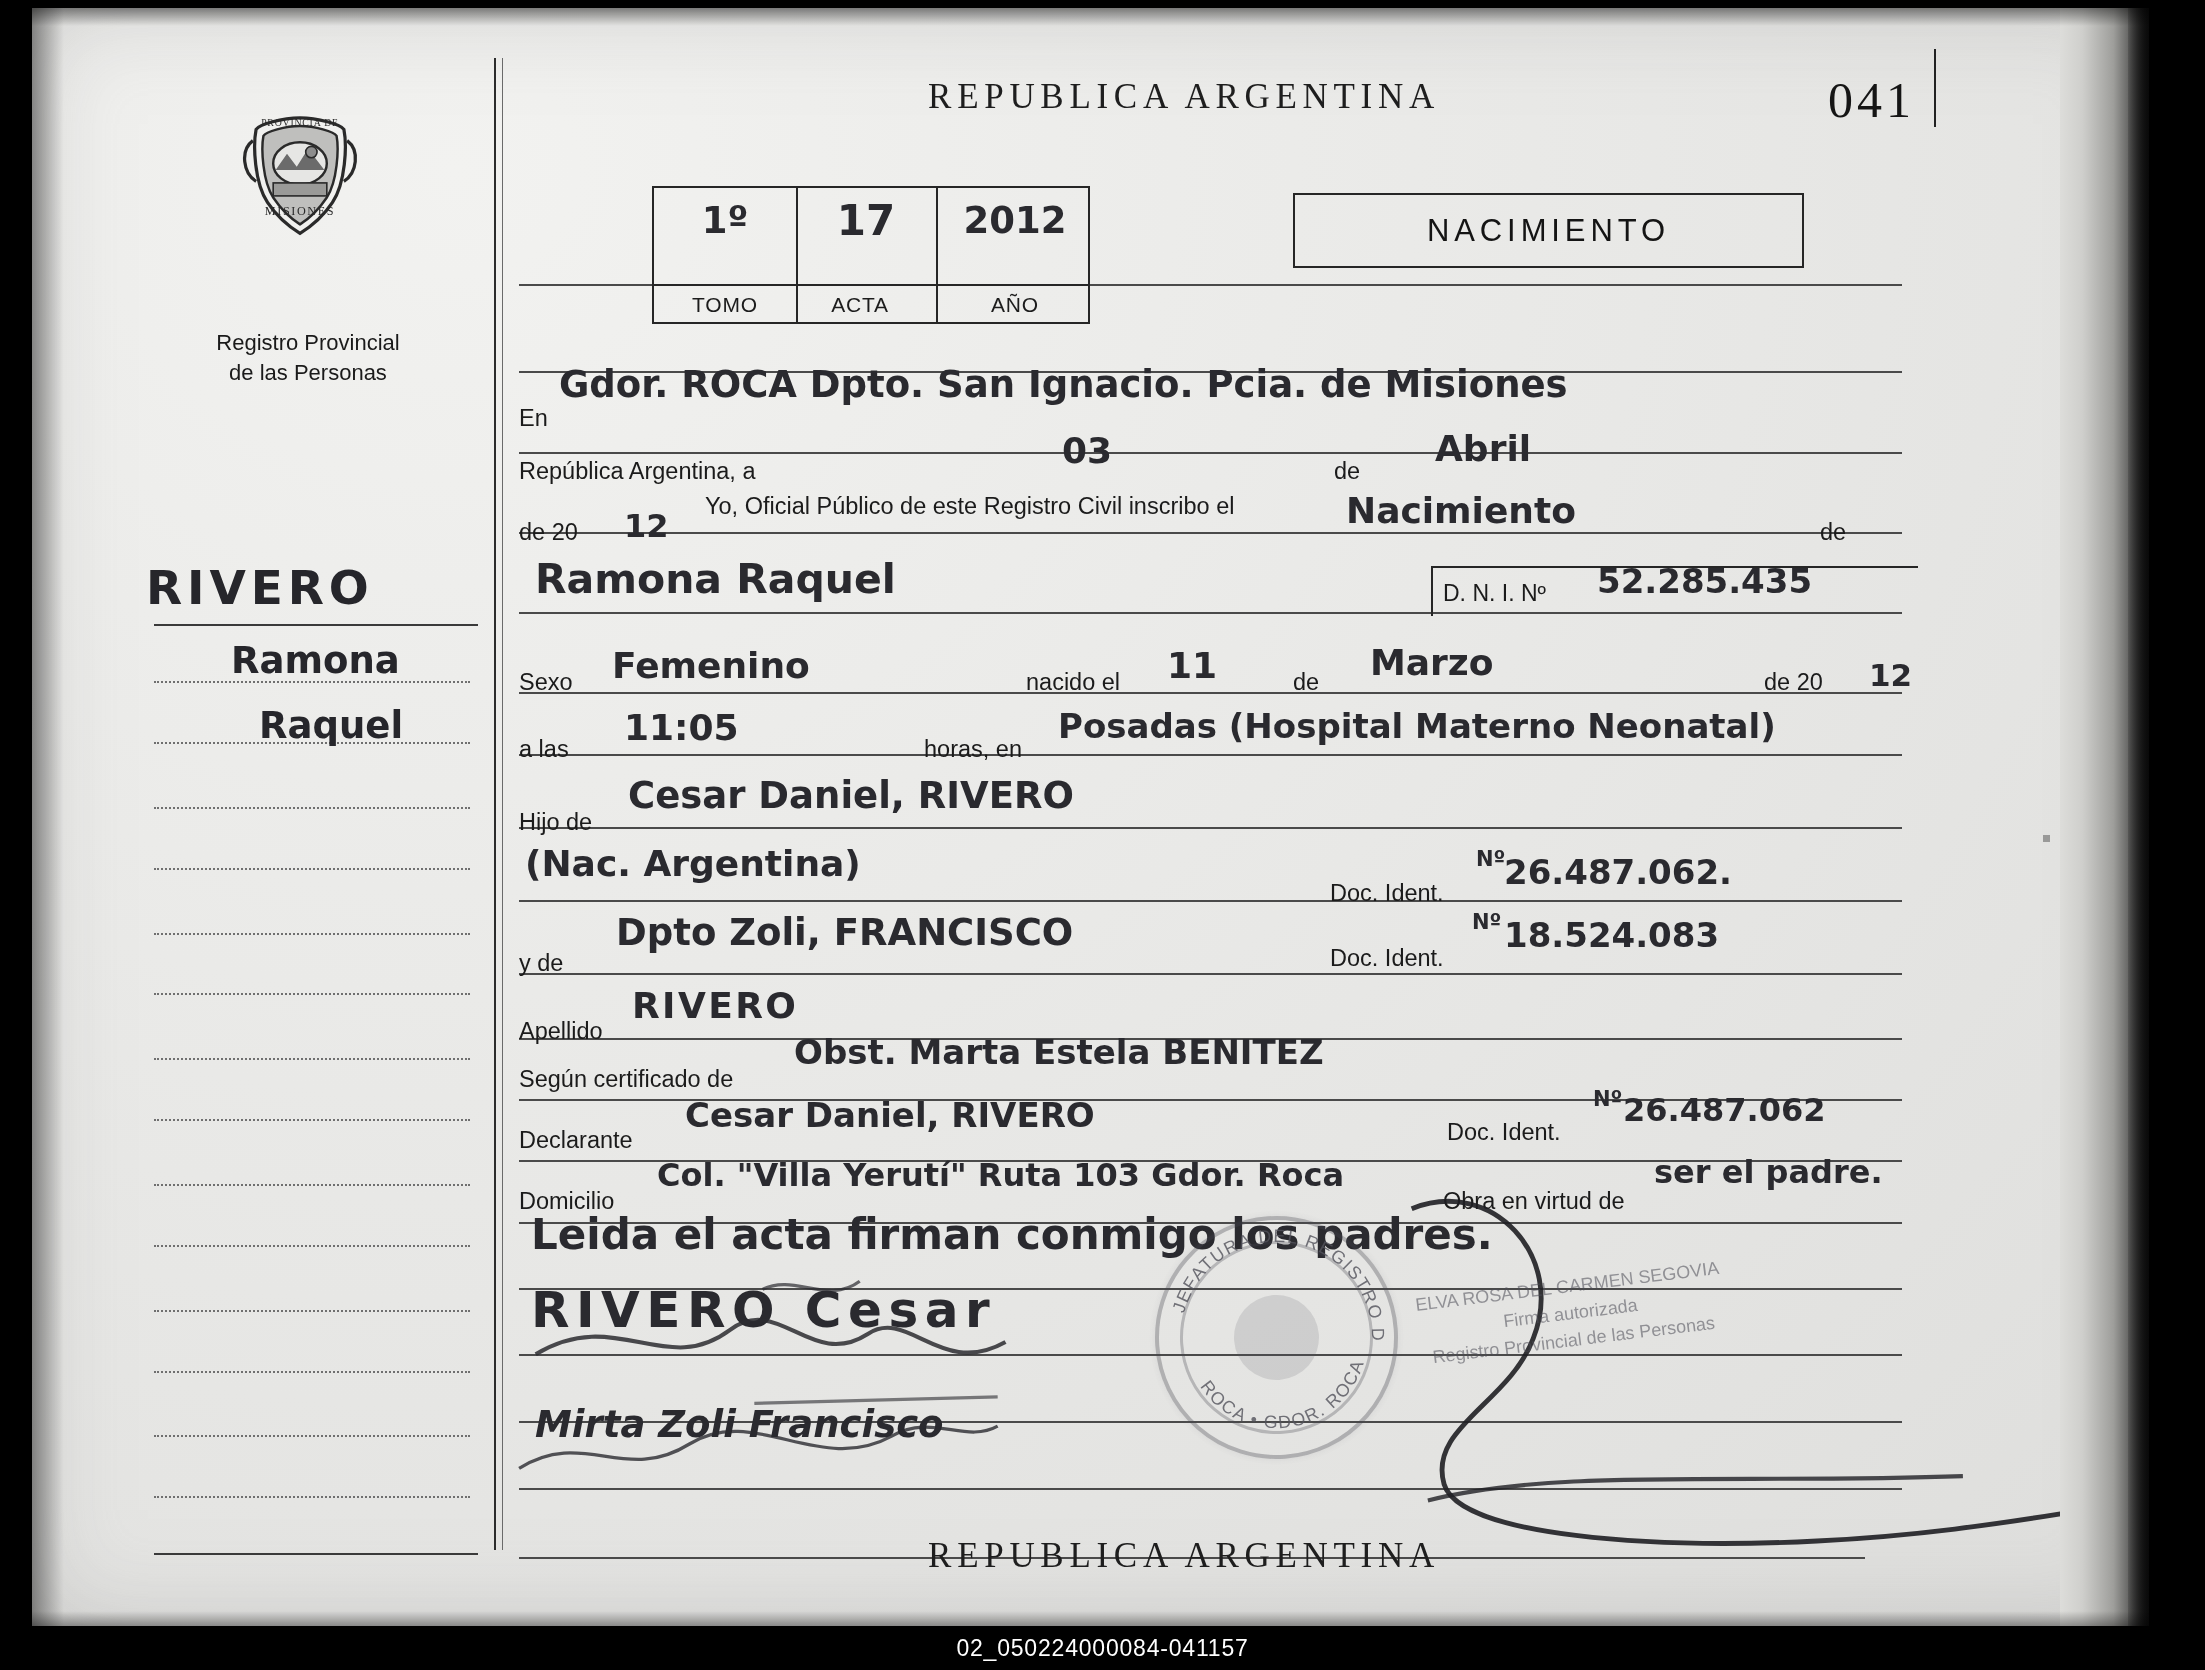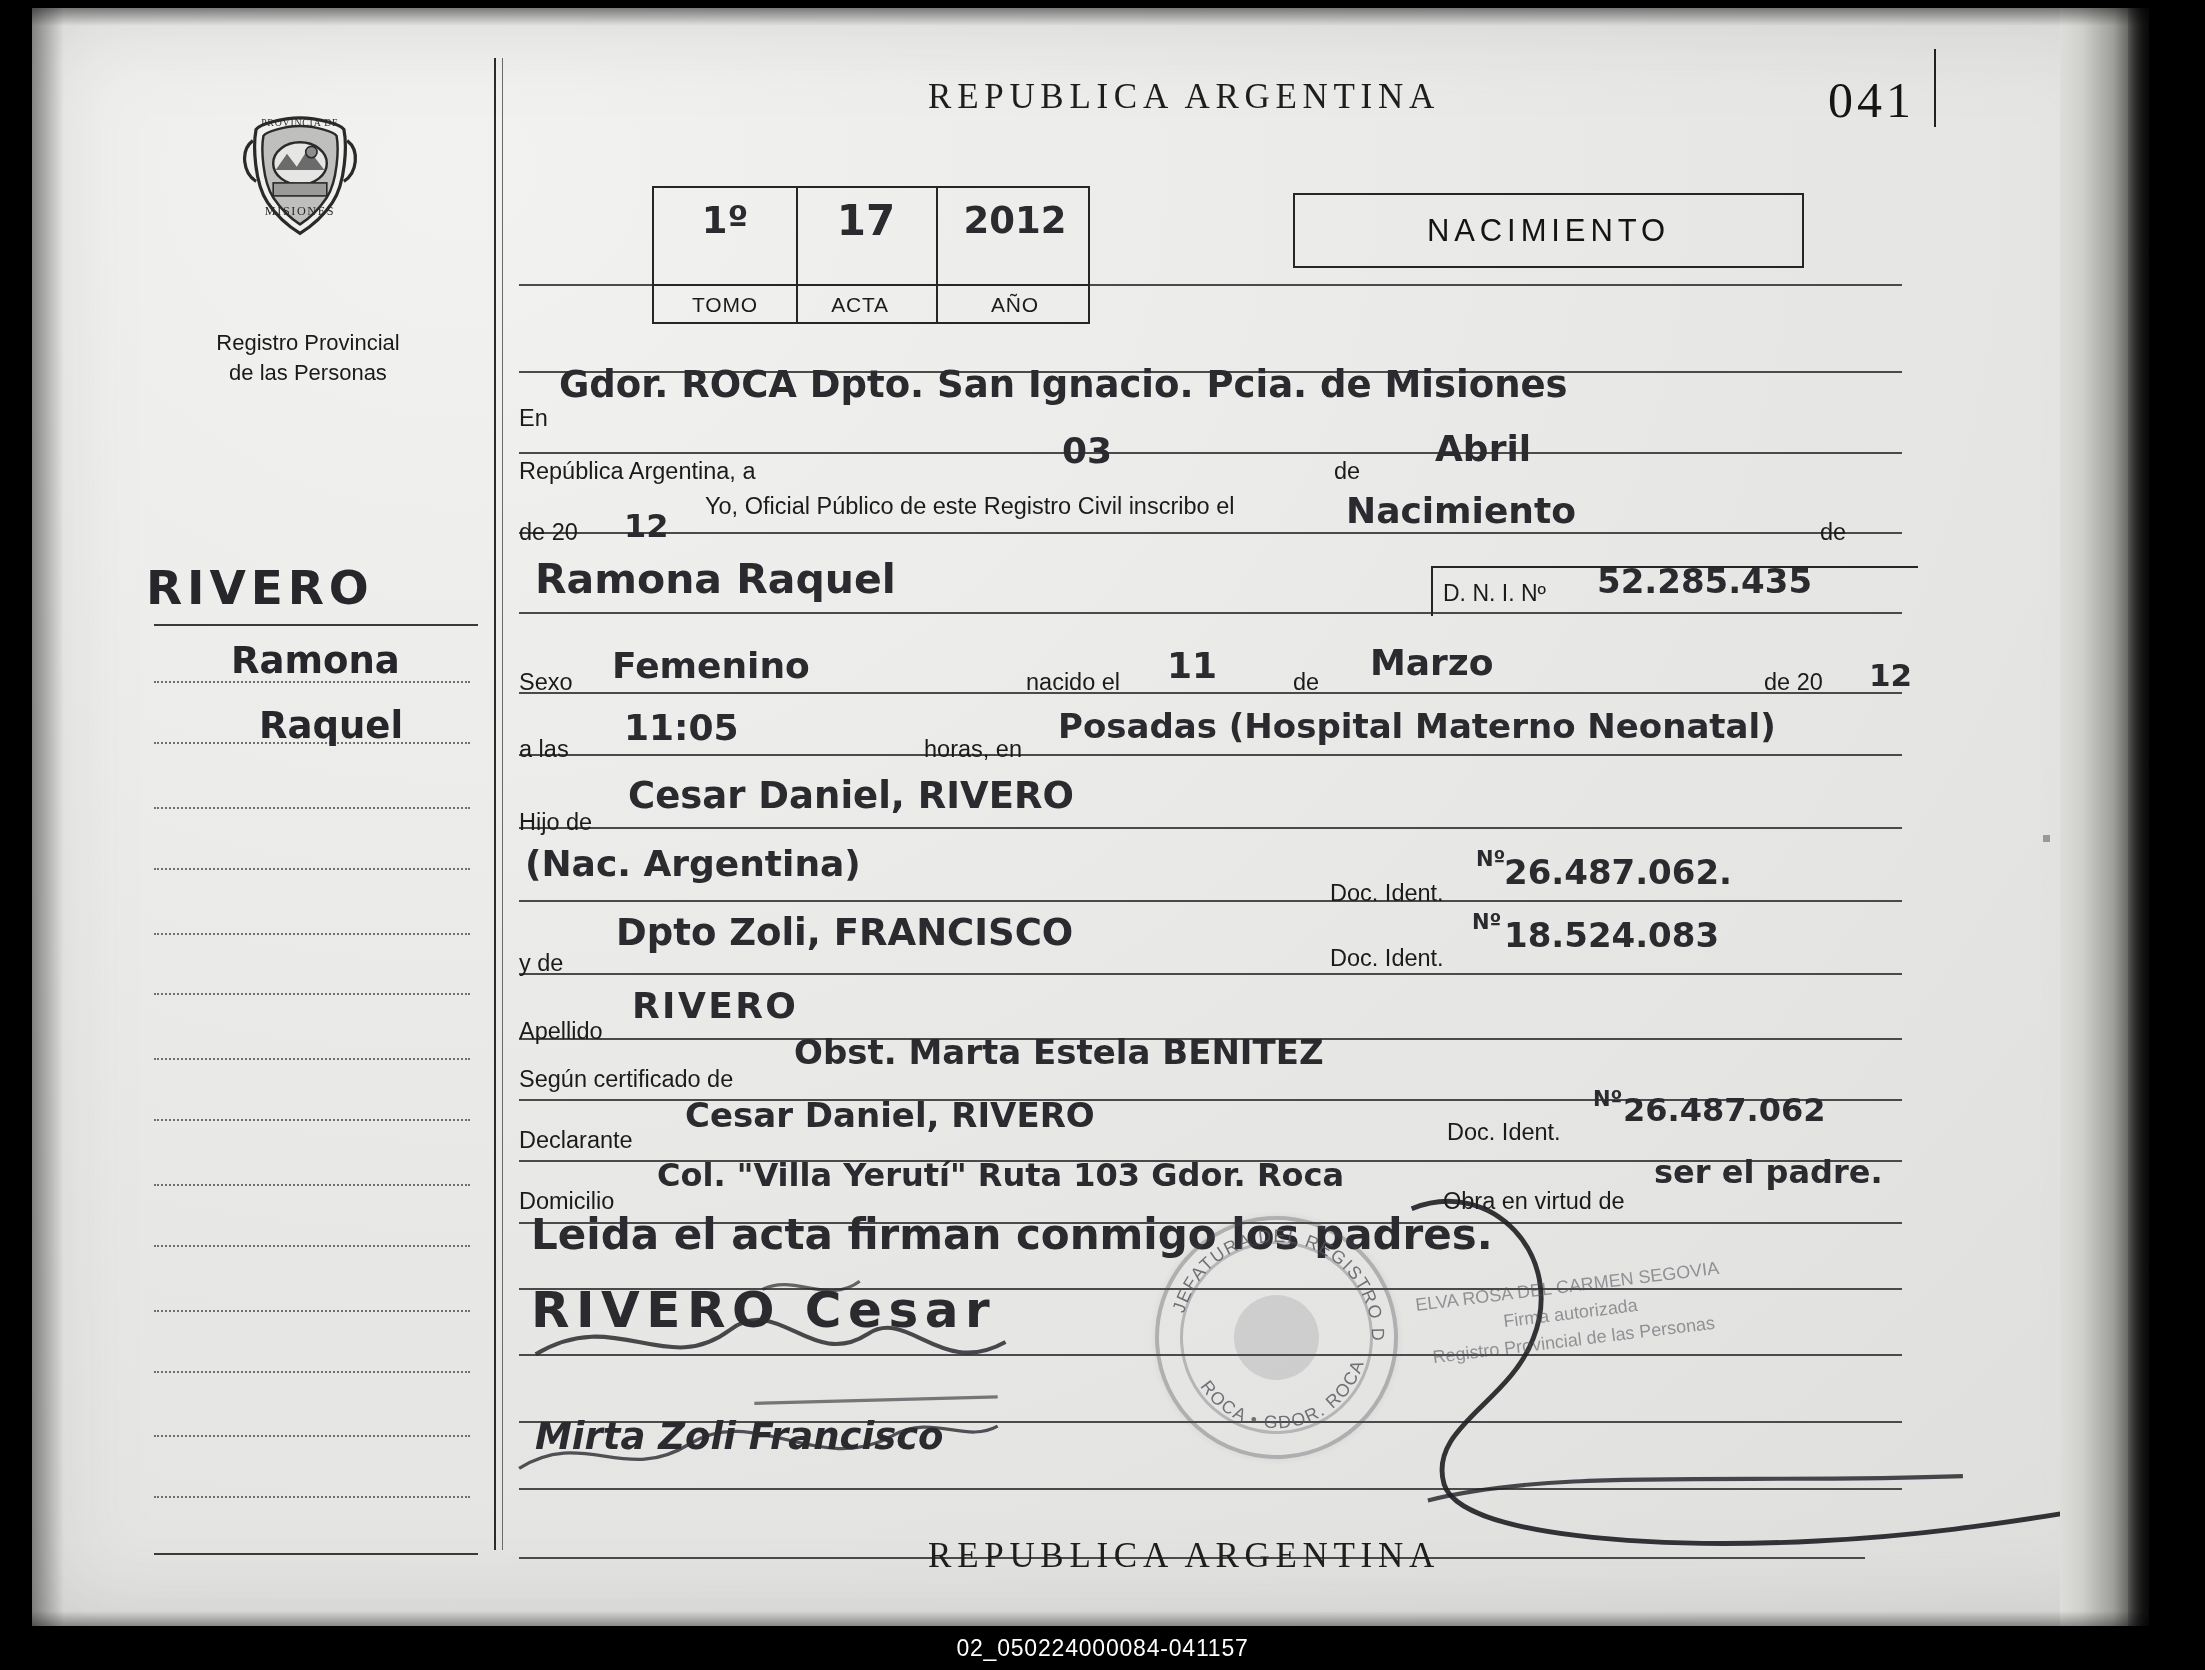--- a/index.html
+++ b/index.html
@@ -358,21 +358,21 @@
     <div class="hw" style="left:1591px; top:1083px; font-size:32px;">26.487.062</div>
 
     <div class="lbl" style="left:487px; top:1180px;">Domicilio</div>
     <div class="hw" style="left:625px; top:1148px; font-size:32px;">Col. "Villa Yerutí" Ruta 103 Gdor. Roca</div>
     <div class="lbl" style="left:1411px; top:1180px;">Obra en virtud de</div>
     <div class="hw" style="left:1622px; top:1145px; font-size:32px;">ser el padre.</div>
 
     <div class="hw" style="left:499px; top:1273px; font-size:50px; letter-spacing:6.5px;">RIVERO Cesar</div>
 
     <div class="hw" style="left:499px; top:1202px; font-size:42px;">Leida el acta firman conmigo los padres.</div>
-    <div class="hw i" style="left:503px; top:1395px; font-size:37px;margin-top:12px;">Mirta Zoli Francisco</div>
+    <div class="hw i" style="left:503px; top:1395px; font-size:37px;">Mirta Zoli Francisco</div>
 
     <svg class="ink" style="left:487px; top:1249px; width:811px; height:162px;" viewBox="0 0 1000 200" width="811" height="162">
       <path d="M20 120 C120 60 180 150 260 90 C320 45 360 140 430 95 C480 62 520 150 600 105" fill="none" stroke="#2b2b30" stroke-width="5" opacity=".85"></path>
       <path d="M300 40 C340 20 380 60 420 30" fill="none" stroke="#2b2b30" stroke-width="4" opacity=".7"></path>
     </svg>
     <svg class="ink" style="left:479px; top:1371px; width:730px; height:130px;" viewBox="0 0 900 160" width="730" height="130">
       <path d="M10 110 C90 60 140 130 220 80 C300 30 380 120 470 70 C520 42 560 80 600 58" fill="none" stroke="#2b2b30" stroke-width="4" opacity=".8"></path>
       <path d="M300 30 L600 22" fill="none" stroke="#2b2b30" stroke-width="4" opacity=".6"></path>
     </svg>
     <svg class="ink" style="left:1363px; top:1152px; width:771px; height:381px;" viewBox="0 0 950 470" width="771" height="381">

